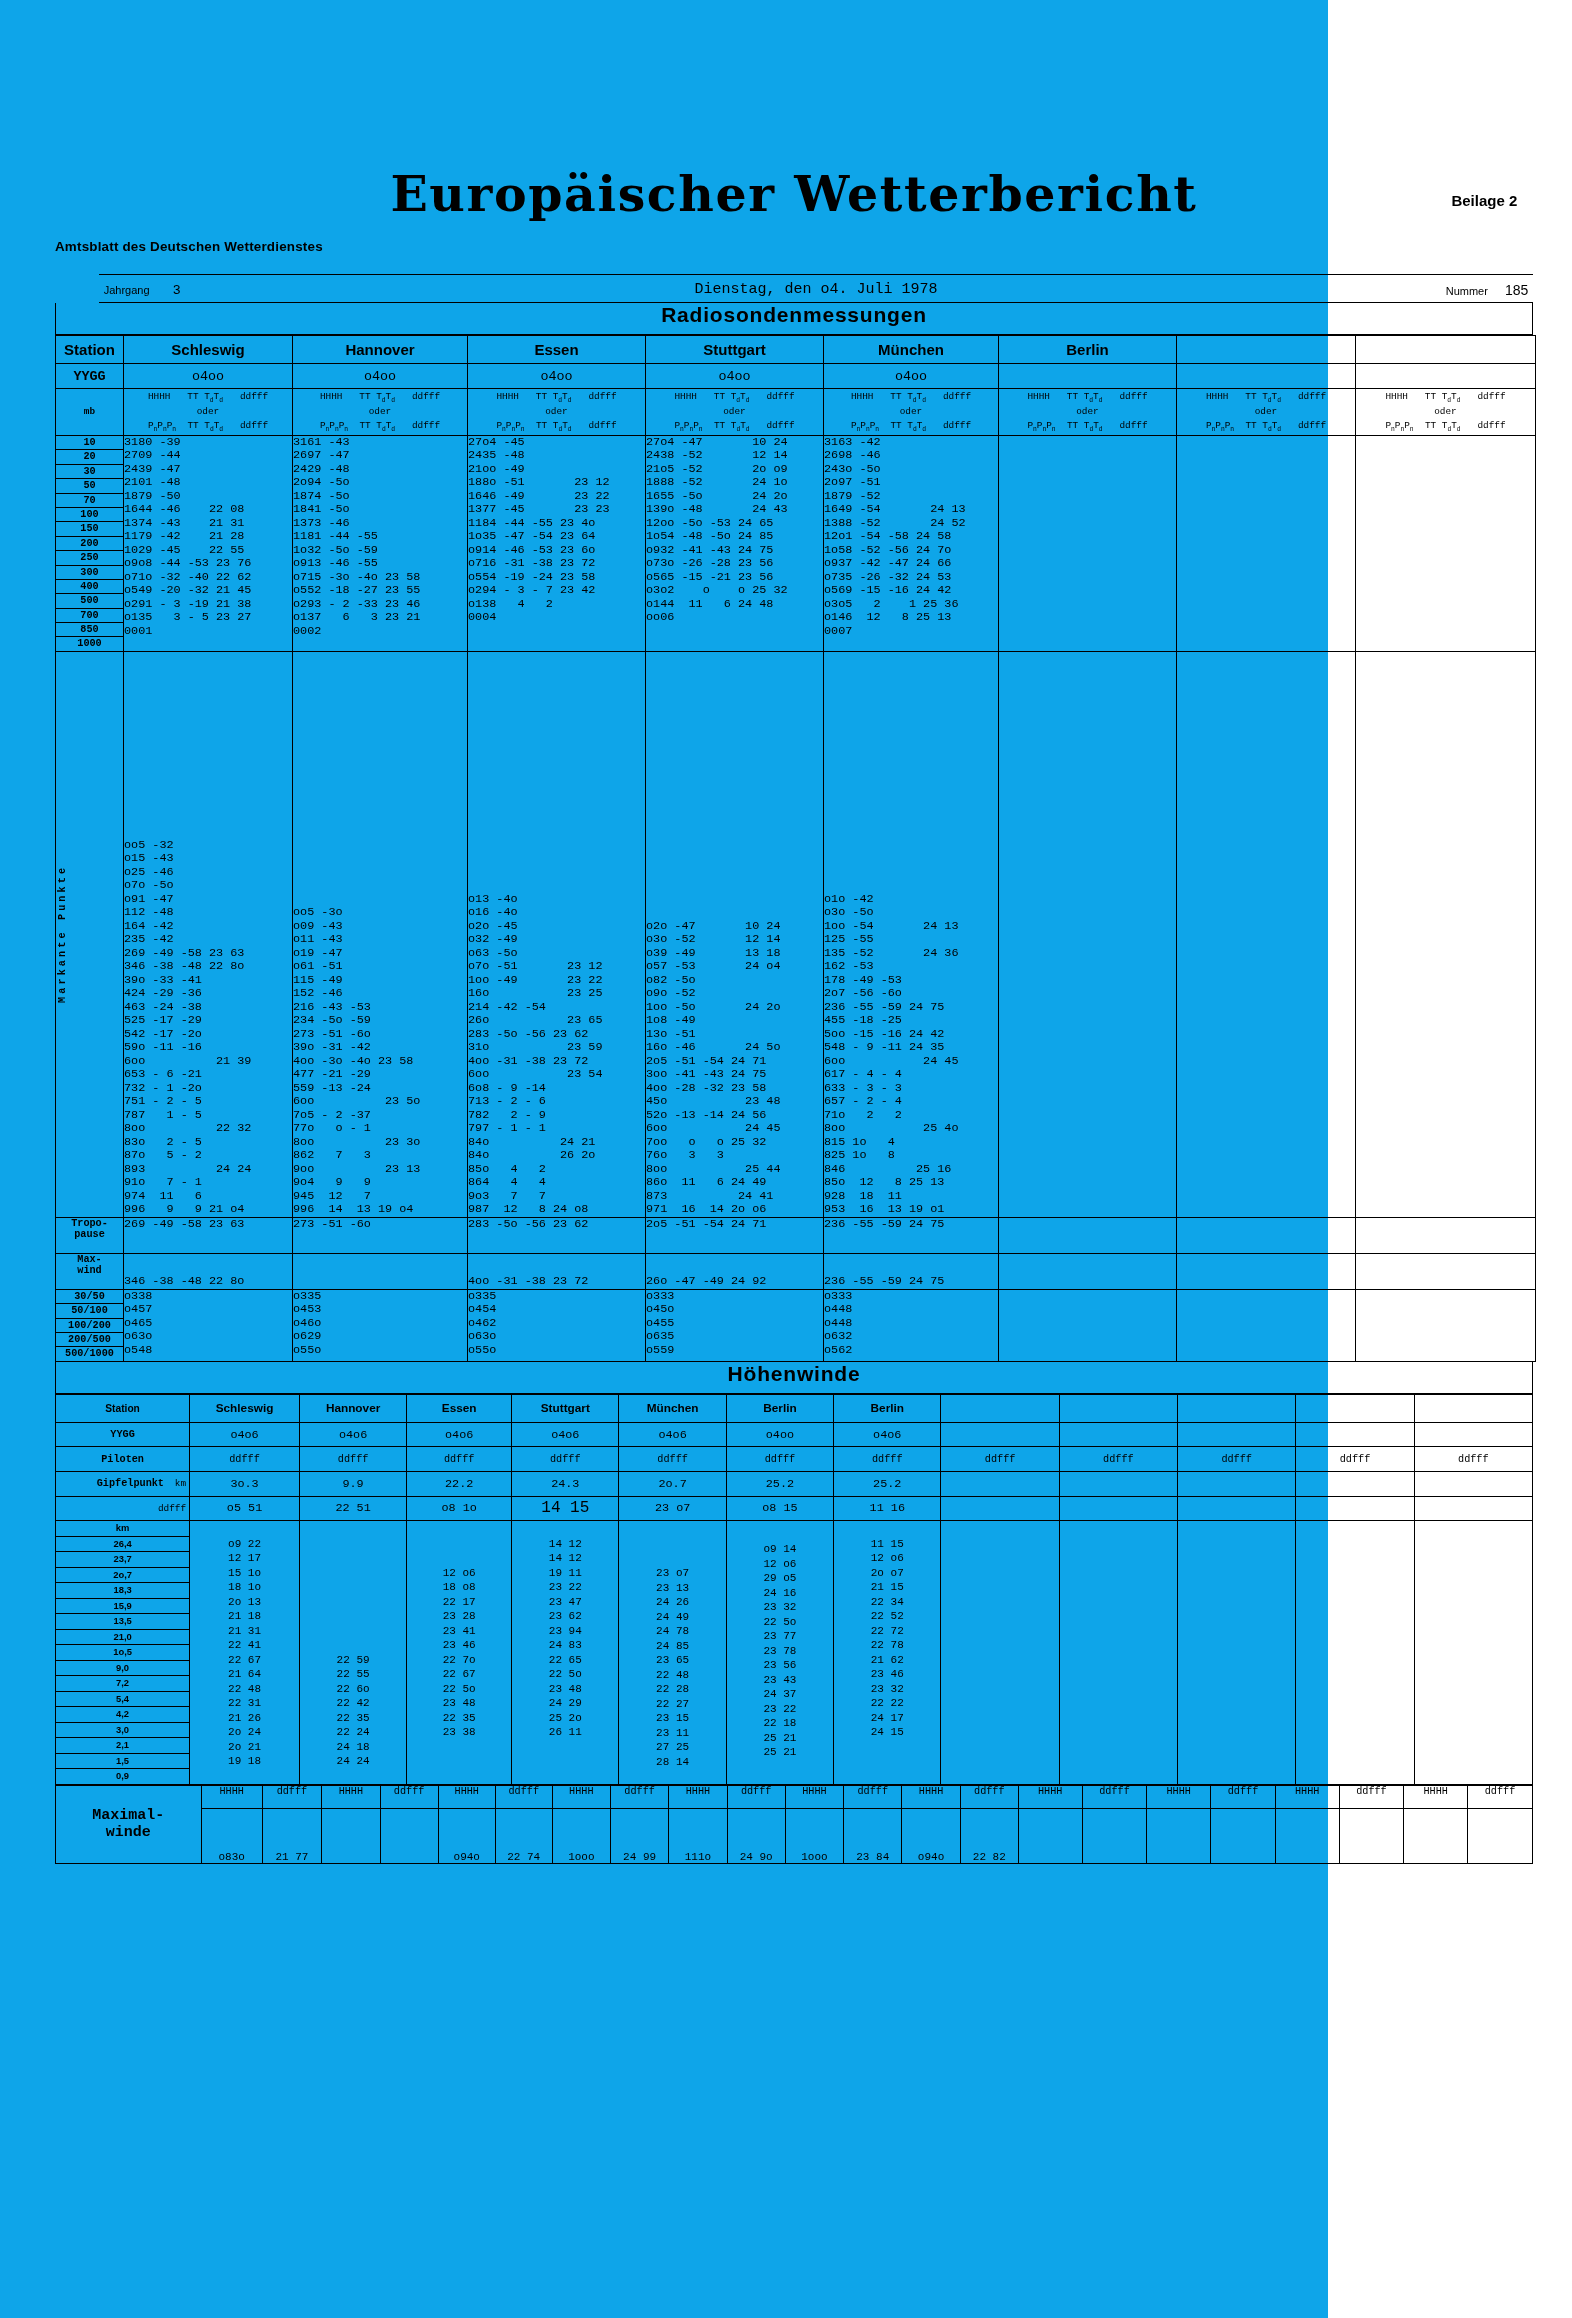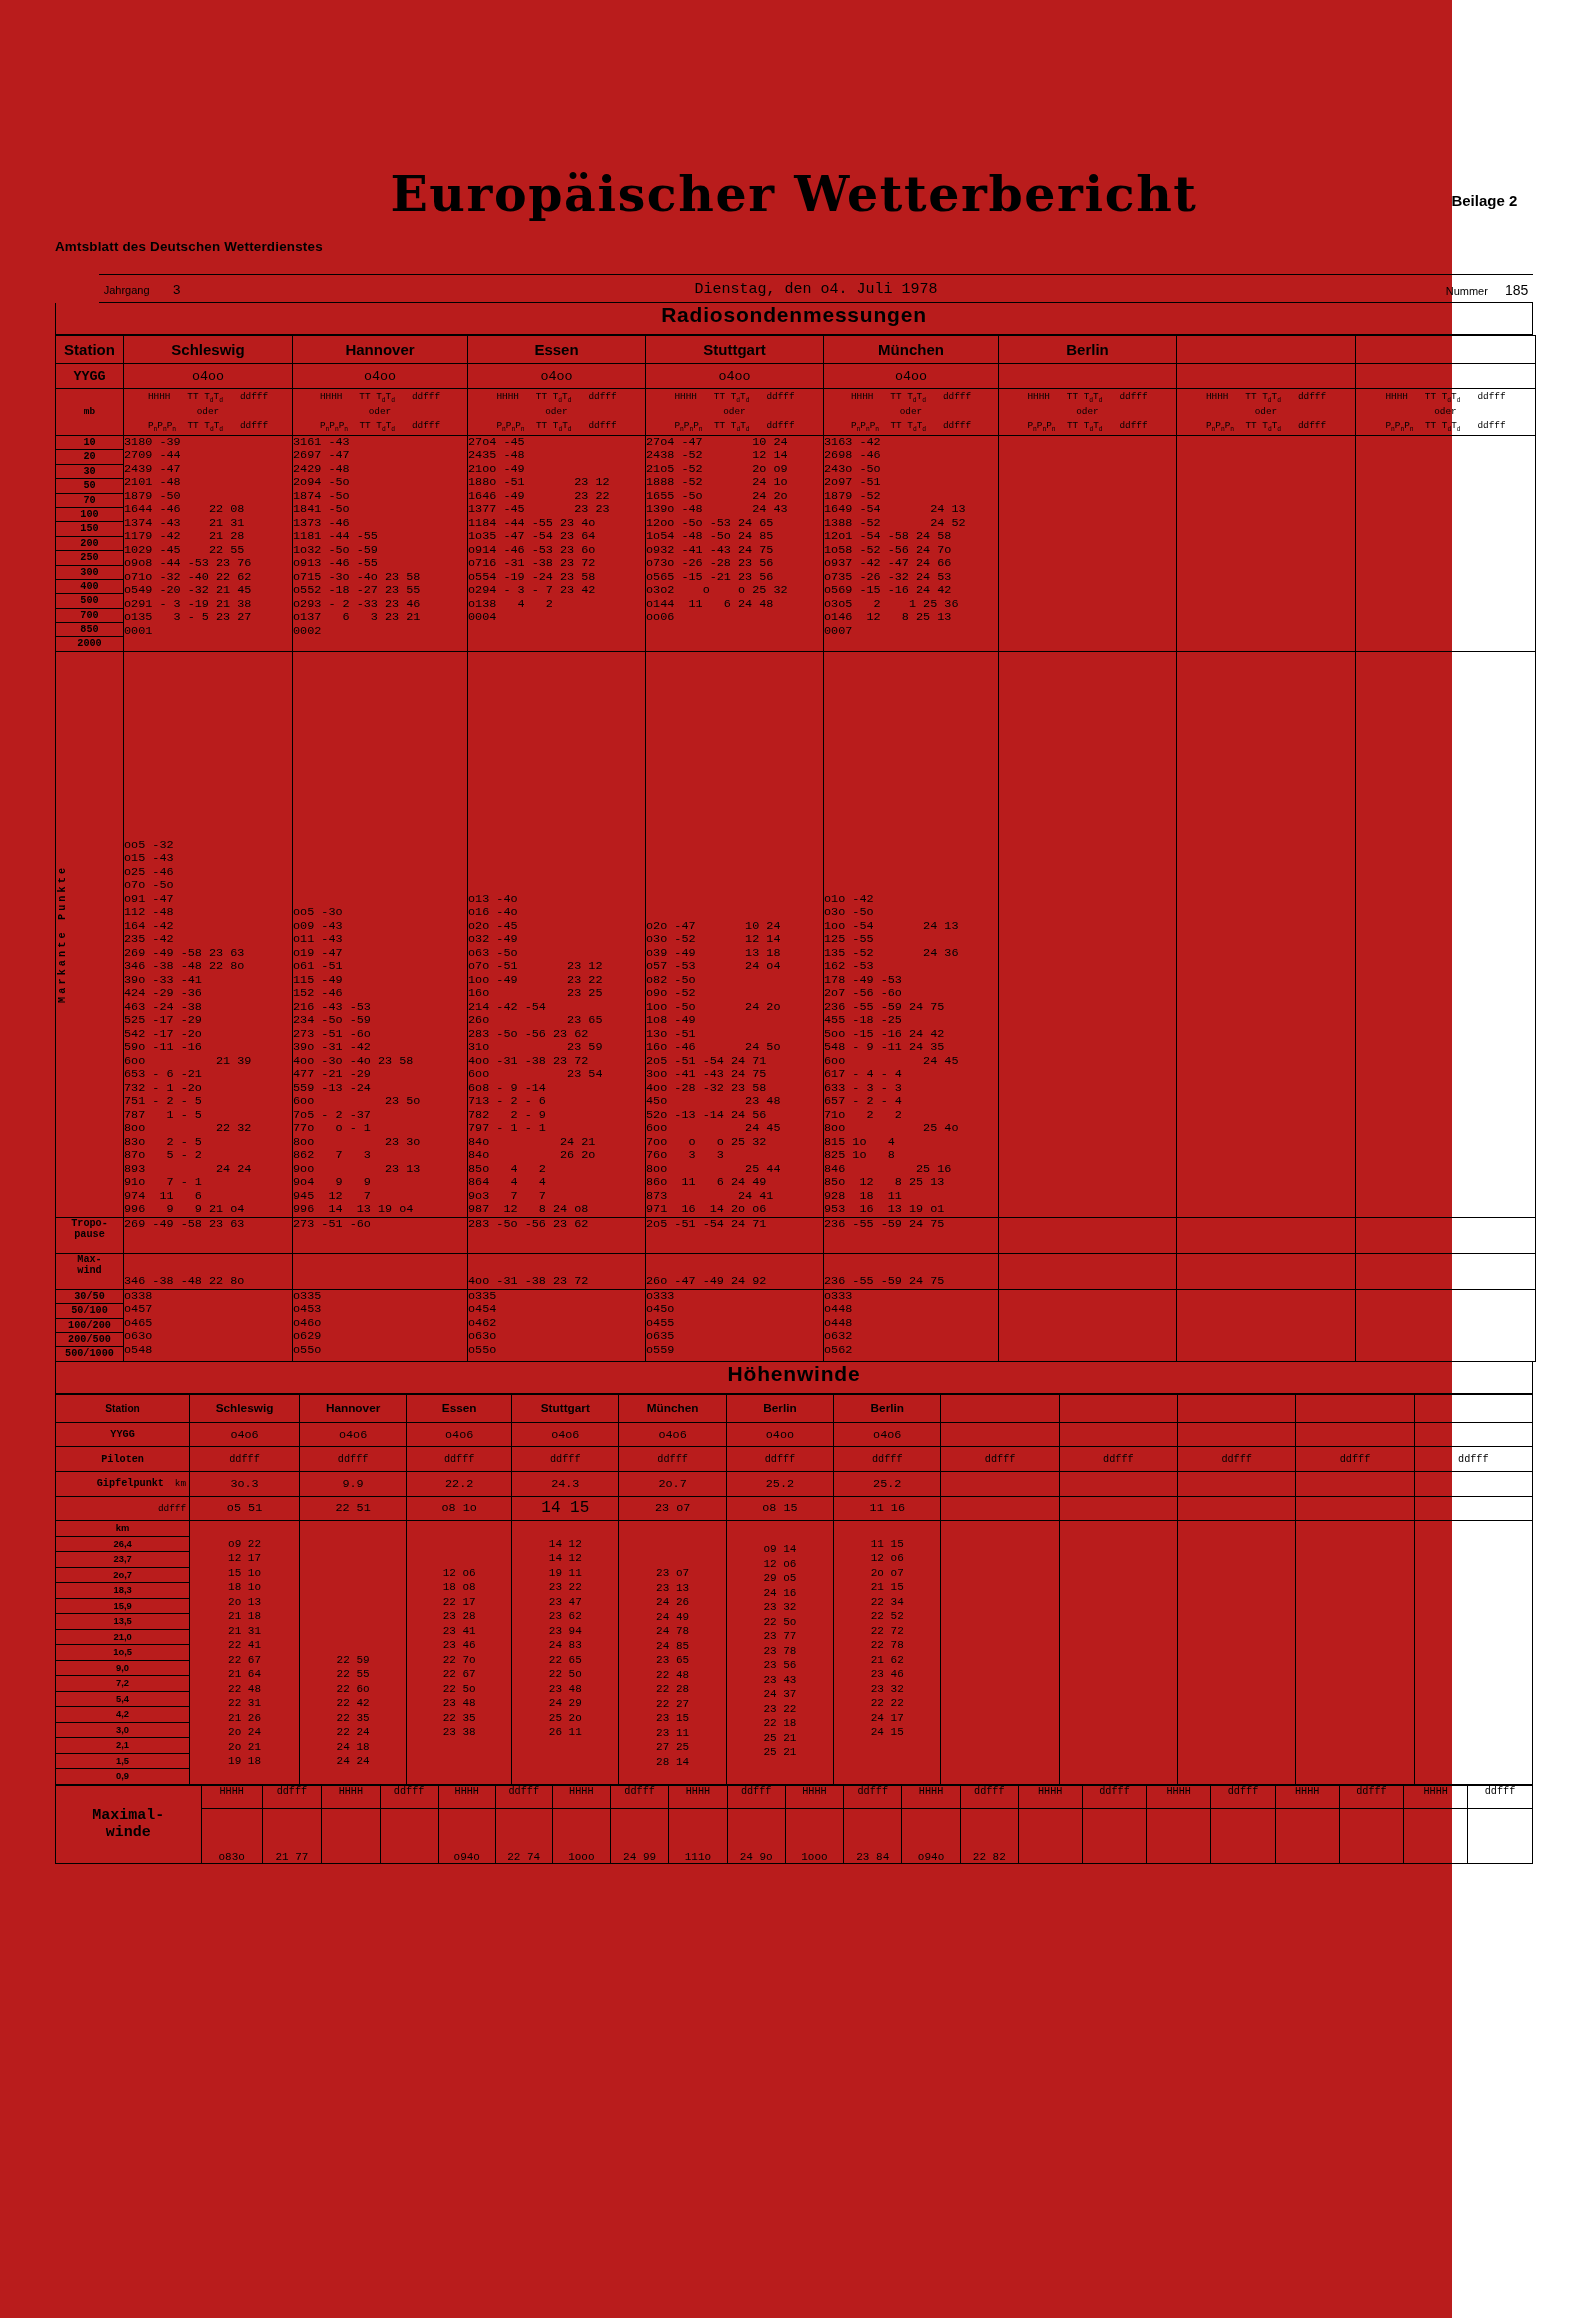--- a/index.html
+++ b/index.html
@@ -1,17 +1,17 @@
 <!DOCTYPE html>
 <html style="font-size:12.6px"><head>
 <meta charset="utf-8">
 <style>
   html,body{margin:0;padding:0;background:#ffffff;}
   body{width:1572px;height:2319px;font-family:"Liberation Sans",sans-serif;color:#000;}
-  .page{position:relative;width:1452px;height:2319px;background:#b91c1c;}
+  .page{position:relative;width:1328px;height:2319px;background:#0ea5e9;}
   .inner{position:absolute;left:55px;top:47px;width:1478px;}
 
   .title{
     text-align:center;font-family:"DejaVu Serif",serif;font-weight:bold;
     font-size:49px;letter-spacing:1.6px;margin-top:118px;
   }
   .subtitle1{font-size:13.4px;font-weight:bold;margin-top:16px;letter-spacing:0.2px;}
   .subtitle2{text-align:center;font-size:15.7px;font-weight:bold;margin-top:12.6px;letter-spacing:2.4px;}
   .beilage{position:absolute;right:15.7px;top:145px;font-size:15px;font-weight:bold;}
 
@@ -176,21 +176,21 @@
           <div>70</div>
           <div>100</div>
           <div>150</div>
           <div>200</div>
           <div>250</div>
           <div>300</div>
           <div>400</div>
           <div>500</div>
           <div>700</div>
           <div>850</div>
-          <div>2000</div>
+          <div>1000</div>
         </td>
         <td class="cellpad">
               <div class="mono">3180 -39
 2709 -44
 2439 -47
 2101 -48
 1879 -50
 1644 -46    22 08
 1374 -43    21 31
 1179 -42    21 28

